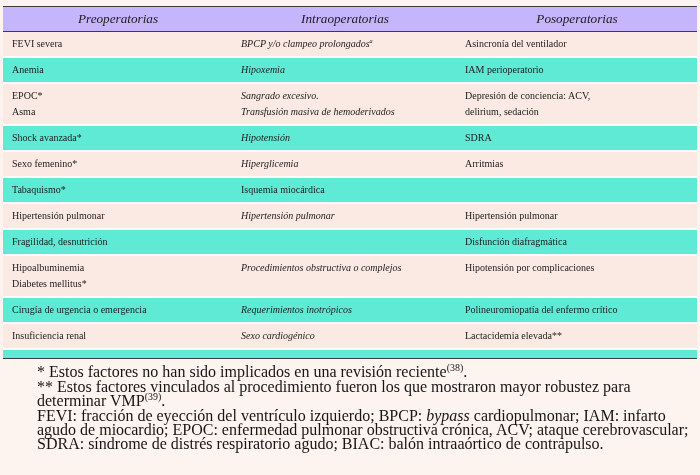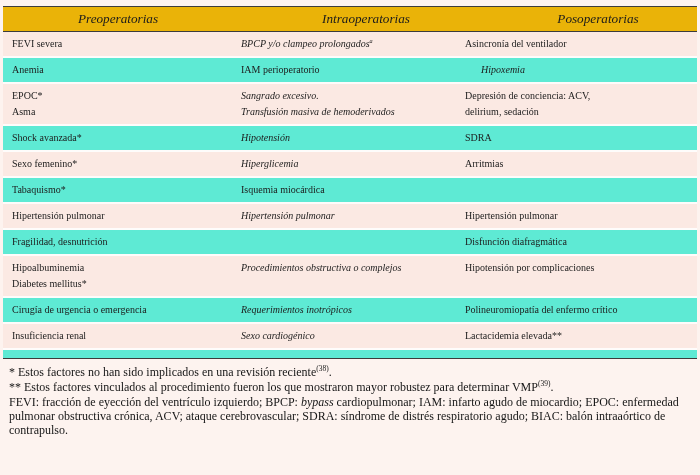--- a/index.html
+++ b/index.html
@@ -7,23 +7,22 @@
     width:700px;height:475px;overflow:hidden;
     background:#fdf3ef;
     font-family:"Liberation Serif", serif;
     color:#1c1c1c;
     -webkit-font-smoothing:antialiased;
   }
   .page{padding:6px 3px 0 3px;}
   .table{border-top:1.4px solid #3c3c3c;}
   .thead{
     display:flex;
-    background:#eab308;
+    background:#c4b5fd;
     border-bottom:1.4px solid #3c3c3c;
-    gap:21px;
   }
   .hcell{
     font-style:italic;
     text-align:center;
     padding:4px 8px;
     font-size:13.2px;
     line-height:16px;
   }
   .c0{width:230px;box-sizing:border-box;}
   .c1{width:224px;box-sizing:border-box;font-style:italic;}
@@ -36,23 +35,24 @@
   .cell{
     padding:4px 8px;
     font-size:10px;
     line-height:16px;
   }
   .cell.c0{padding-left:9px;}
   .cline{white-space:nowrap;}
   sup{font-size:0.62em;line-height:0;vertical-align:super;}
   .footnotes{
     padding:6px 6px 0 6px;
-    font-size:12px;
+    font-size:16px;
     line-height:14px;
     color:#161616;
+    margin-left:28px;
   }
   .footnote{margin:0 0 1px 0;}
 </style>
 </head>
 <body>
 
 <div class="page">
   <div class="table">
     <div class="thead">
       <div class="hcell c0">Preoperatorias</div>
@@ -68,25 +68,25 @@
             <div class="cline">BPCP y/o clampeo prolongados<sup>a</sup></div>
           </div>
           <div class="cell c2">
             <div class="cline">Asincronía del ventilador</div>
           </div>
         </div>
         <div class="row dark">
           <div class="cell c0">
             <div class="cline">Anemia</div>
           </div>
+          <div class="cell c1">
+            <div class="cline">Hipoxemia</div>
+          </div>
           <div class="cell c2">
             <div class="cline">IAM perioperatorio</div>
-          </div>
-          <div class="cell c1">
-            <div class="cline">Hipoxemia</div>
           </div>
         </div>
         <div class="row light">
           <div class="cell c0">
             <div class="cline">EPOC*</div>
             <div class="cline">Asma</div>
           </div>
           <div class="cell c1">
             <div class="cline">Sangrado excesivo.</div>
             <div class="cline">Transfusión masiva de hemoderivados</div>

